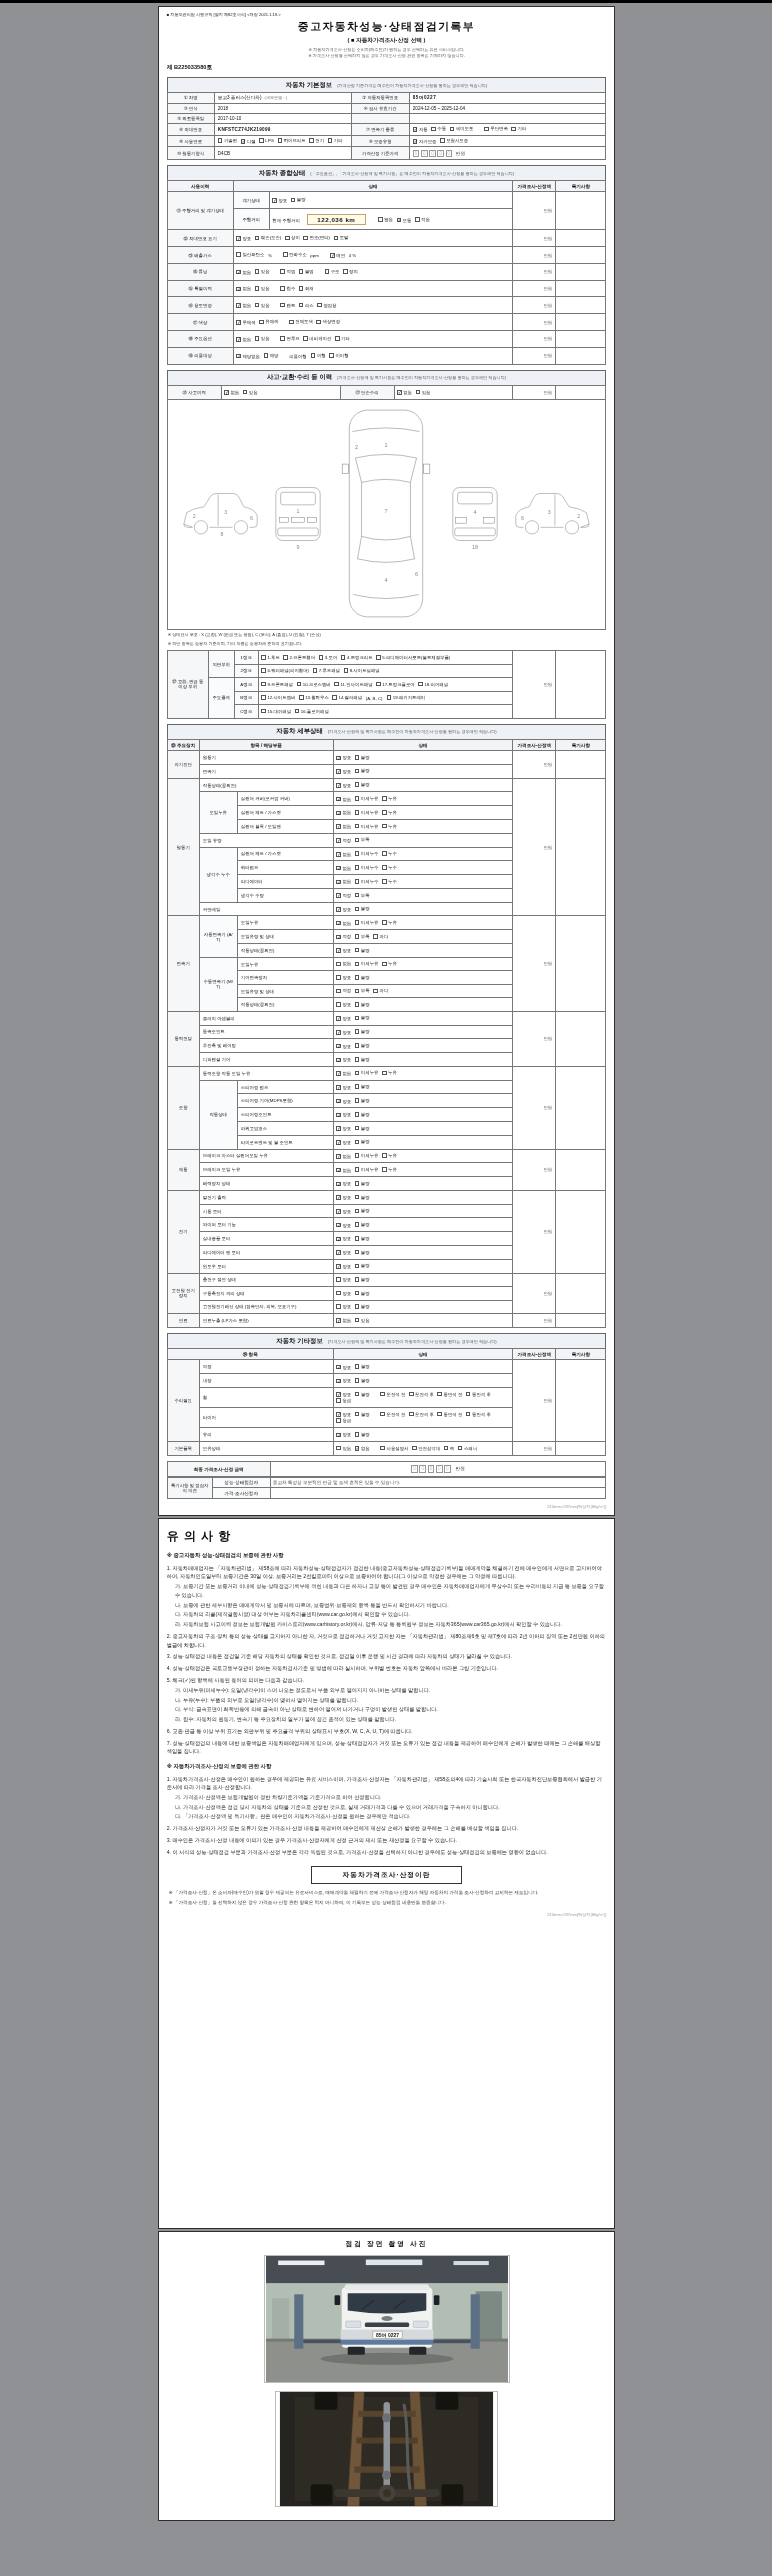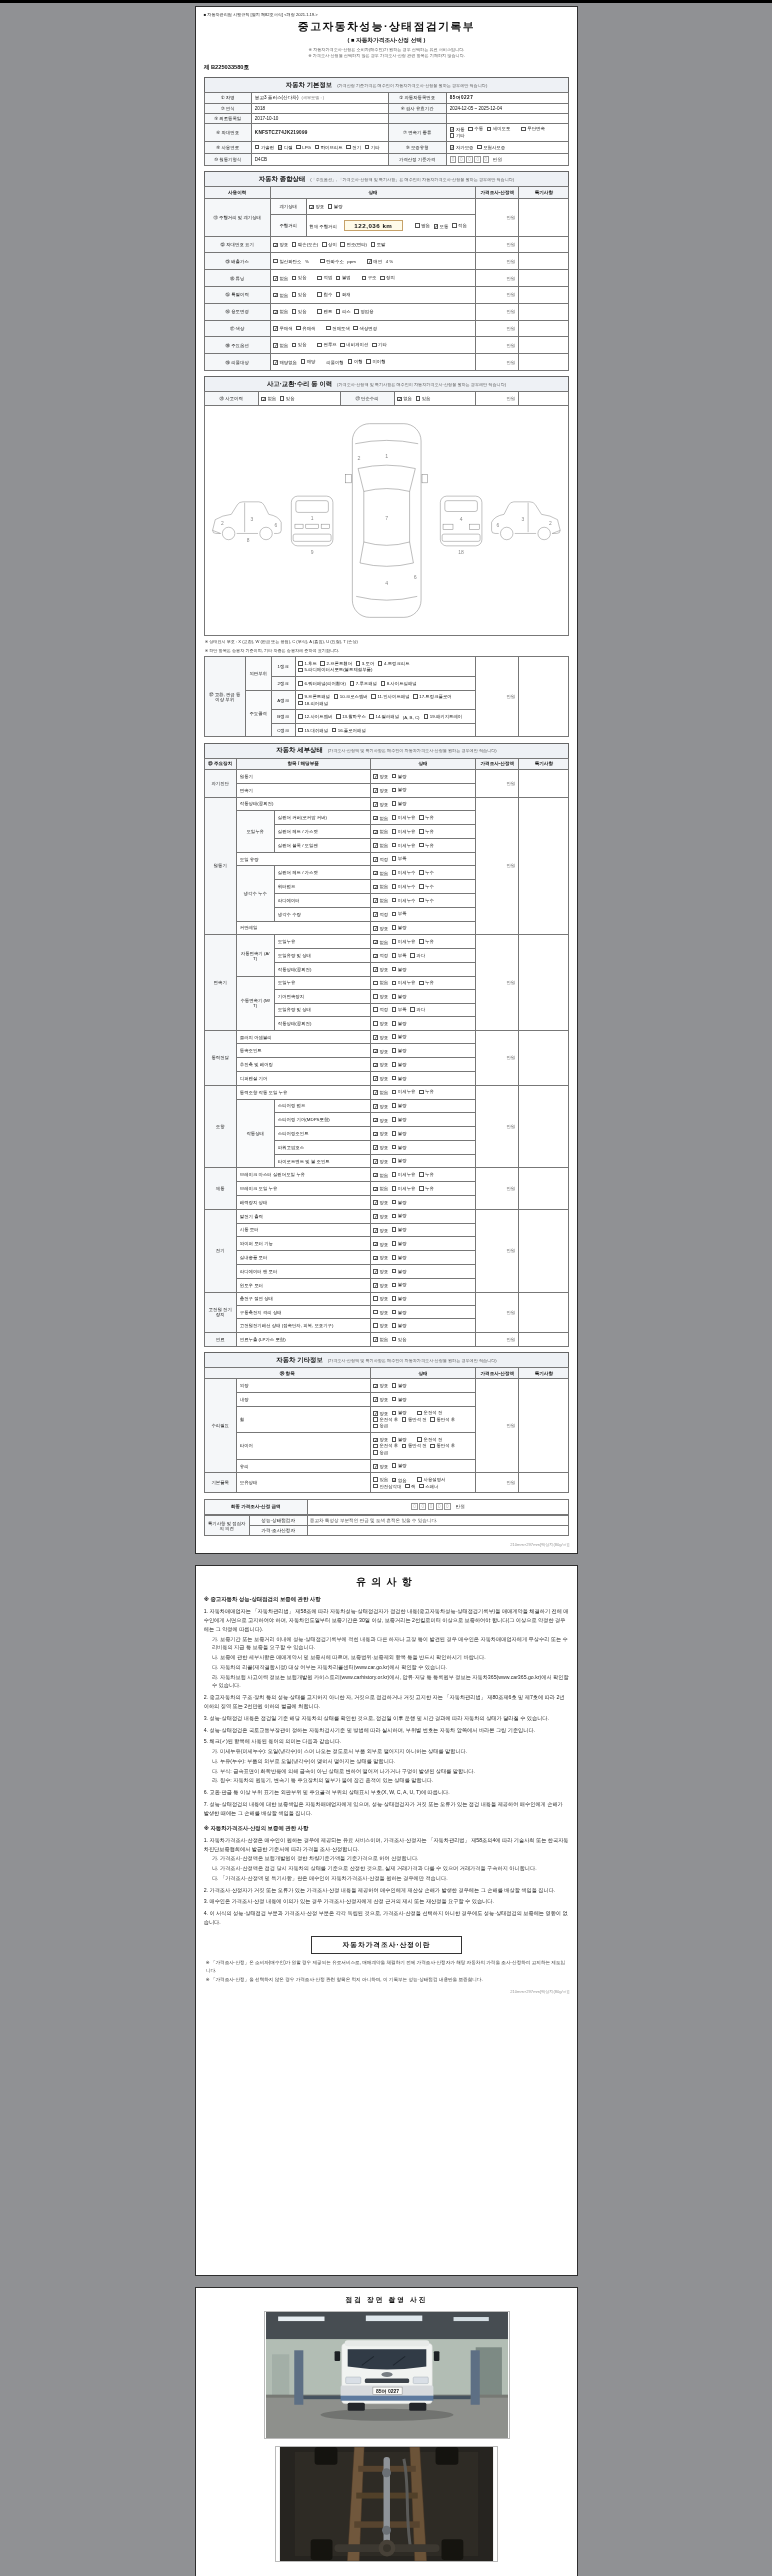--- a/index.html
+++ b/index.html
@@ -1,19 +1,19 @@
 <!DOCTYPE html>
 <html style="font-size:8.2px"><head>
 <meta charset="utf-8">
 <style>
 *{box-sizing:border-box;margin:0;padding:0}
 body{width:773px;background:#909194;font-family:"Liberation Sans","DejaVu Sans",sans-serif;color:#111}
 .topbar{height:2.6px;background:#000}
 .wrap{padding:3.1px 0 7.2px}
-.panel{width:383px;margin:0 auto 11px;background:#fff;border:0.5px solid #2e2e2e;padding:5.2px 7.7px 6.2px;position:relative}
+.panel{width:457px;margin:0 auto 2px;background:#fff;border:0.5px solid #2e2e2e;padding:5.2px 7.7px 6.2px;position:relative}
 .formref{font-size:4.1px;color:#222;margin-bottom:3.1px}
 .title{text-align:center;font-size:10.8px;font-weight:bold;letter-spacing:1.5px;margin:1px 0 2.6px}
 .subtitle{text-align:center;font-size:5.7px;font-weight:bold;margin-bottom:2.1px}
 .hnote{text-align:center;font-size:4.1px;color:#555;line-height:1.55}
 .docno{font-size:5.7px;font-weight:bold;margin:4.6px 0 2.1px}
 .sec{margin-top:5.2px}
 .sec-head{border:0.5px solid #666;border-bottom:none;background:#eef1f5;text-align:center;padding:2.6px 2.1px;font-size:6.4px;font-weight:bold}
 .sec-head .sn{font-size:4.1px;font-weight:normal;color:#555;margin-left:3.1px;letter-spacing:0}
 table.frm{border-collapse:collapse;width:100%;table-layout:fixed}
 .frm td,.frm th{border:0.5px solid #777;font-size:4.6px;padding:2.1px;vertical-align:middle;word-break:break-all;background:#fff}
@@ -34,21 +34,21 @@
 .cb .bx{display:inline-block;width:4.6px;height:4.6px;border:0.5px solid #555;margin-right:1.5px;font-size:4.6px;line-height:4.1px;text-align:center;color:#000;background:#fff;flex:0 0 auto}
 .tt{margin-right:4.1px;color:#222;font-size:4.4px}
 .gp{display:inline-block;width:7.2px}
 .mbox{display:inline-block;border:0.8px solid #c6a26a;background:#fffbe9;padding:1px 9.3px;font-weight:bold;font-size:6.2px;margin:0 5.2px 0 3.1px;letter-spacing:0.5px}
 .dbx{display:inline-block;width:6.7px;height:7.2px;border:0.5px solid #999;margin-right:1.5px;text-align:center;font-size:4.6px;line-height:6.7px;color:#c2c2c2;background:#fff}
 .unit{font-size:4.6px;color:#333;margin-left:2.1px}
 .diagram-box{border:0.5px solid #777;border-top:none;height:230px;display:flex;align-items:center;justify-content:space-evenly;padding:4.1px;background:#fff}
 .dn{font-size:11px;fill:#8a8a8a;font-family:inherit}
 .legend{font-size:4.1px;color:#333;margin:2.6px 1px 1px;line-height:1.6}
 .paper-note{font-size:4.1px;color:#999;text-align:right;margin-top:5.2px}
-.notice-title{text-align:center;font-size:10px;font-weight:bold;letter-spacing:5.2px;margin:4.1px 0 6.2px}
+.notice-title{text-align:left;font-size:12px;font-weight:bold;letter-spacing:5.2px;margin:4.1px 0 6.2px}
 .nl{font-size:5.2px;line-height:1.68;color:#1a1a1a;margin:1px 0}
 .nl-s{font-weight:bold;margin:6.2px 0 2.1px;font-size:5.4px}
 .nl-p{margin:3.1px 0 1px}
 .nl-i{padding-left:8.2px;color:#2a2a2a}
 .box-wrap{text-align:center;margin:9.3px 0 5.2px}
 .price-box-title{display:inline-block;border:0.8px solid #333;padding:3.6px 31px;font-weight:bold;font-size:6.7px;letter-spacing:1px}
 .star{font-size:4.6px;color:#333;line-height:1.7;margin:1.5px 2.1px}
 .photos-title{text-align:center;font-weight:bold;font-size:6.7px;letter-spacing:2.1px;margin:3.1px 0 6.2px}
 .photo{display:block;margin:0 auto 7.2px;border:0.5px solid #bbb}
 .final-row td{padding:3.6px 2.6px}

